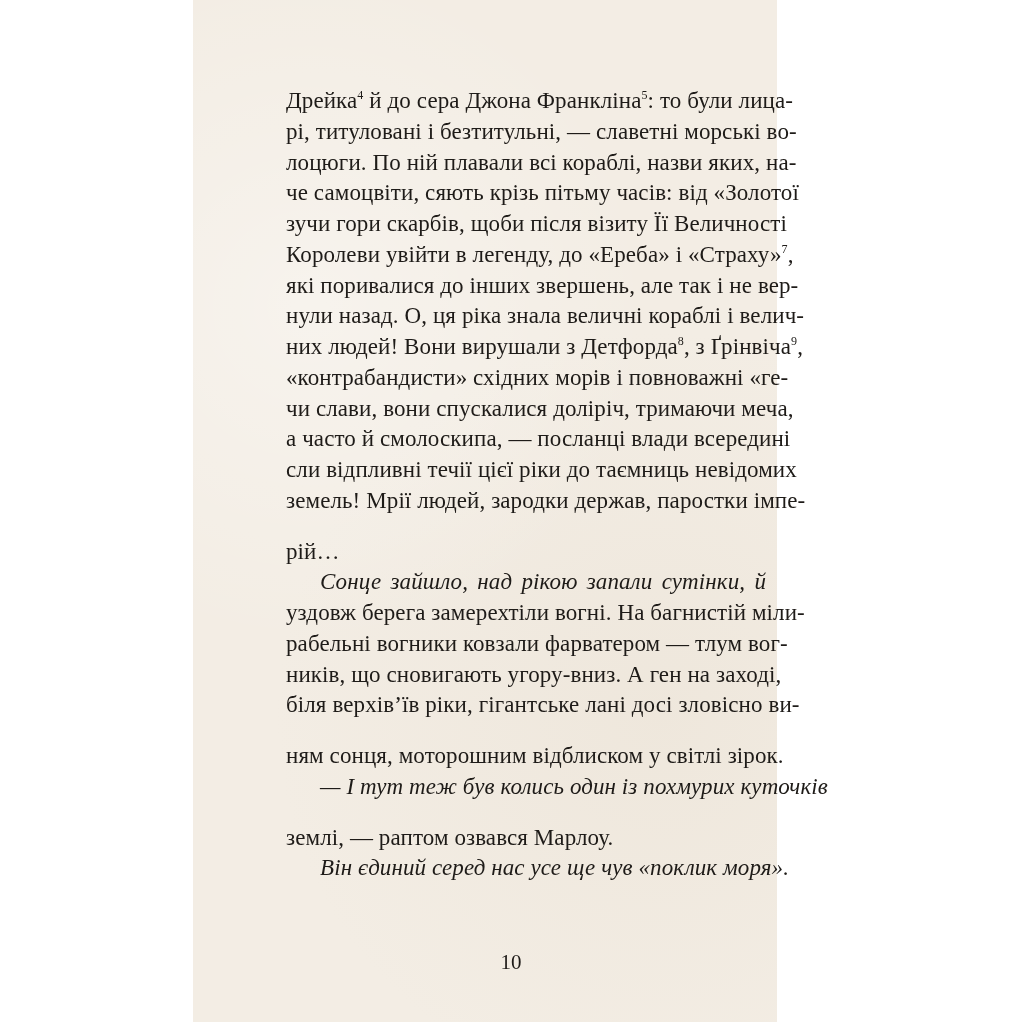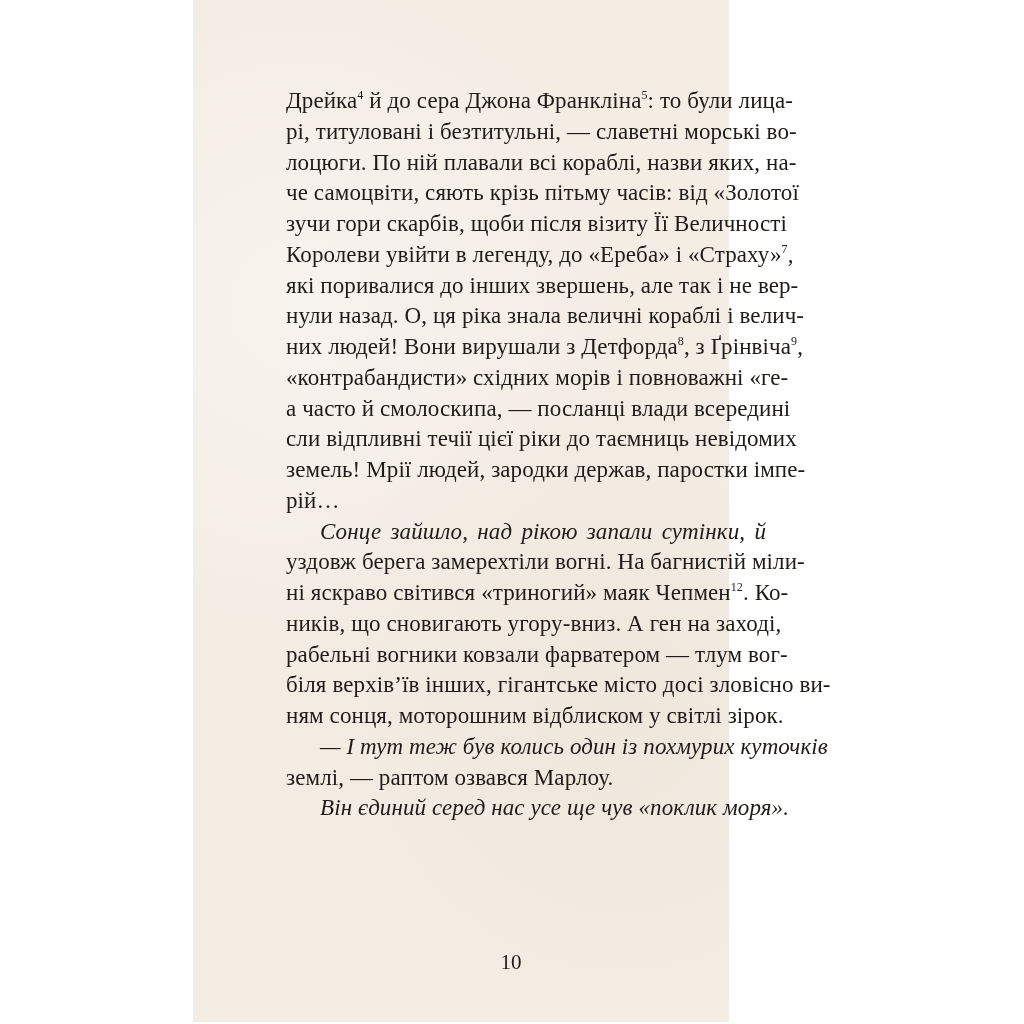--- a/index.html
+++ b/index.html
@@ -7,21 +7,21 @@
     padding: 0;
     width: 1024px;
     height: 1024px;
     background: #ffffff;
     overflow: hidden;
   }
   .page {
     position: absolute;
     left: 193px;
     top: 0;
-    width: 536px;
+    width: 584px;
     height: 1022px;
     background: #f3ede4;
     background-image:
       radial-gradient(circle at 20% 30%, rgba(255,255,255,0.35) 0, rgba(255,255,255,0) 40%),
       radial-gradient(circle at 80% 70%, rgba(230,220,205,0.35) 0, rgba(230,220,205,0) 45%);
   }
   .text-block {
     position: absolute;
     left: 93px;
     top: 86px;
@@ -36,20 +36,21 @@
     line-height: 30.75px;
     white-space: nowrap;
     text-align: justify;
     text-align-last: justify;
     font-family: "Liberation Serif", "DejaVu Serif", serif;
     font-size: 23px;
     letter-spacing: 0.1px;
   }
   .line.last {
     text-align-last: left;
+    margin-top: 20px;
   }
   .line.indent {
     padding-left: 34px;
     font-style: italic;
   }
   sup {
     font-size: 12px;
     line-height: 0;
     vertical-align: 9px;
   }
@@ -72,29 +73,29 @@
       <span class="line"><span>Дрейка</span><sup>4</sup><span> й до сера Джона Франкліна</span><sup>5</sup><span>: то були лица-</span></span>
       <span class="line"><span>рі, титуловані і безтитульні, — славетні морські во-</span></span>
       <span class="line"><span>лоцюги. По ній плавали всі кораблі, назви яких, на-</span></span>
       <span class="line"><span>че самоцвіти, сяють крізь пітьму часів: від «Золотої</span></span>
       <span class="line"><span>зучи гори скарбів, щоби після візиту Її Величності</span></span>
       <span class="line"><span>Королеви увійти в легенду, до «Ереба» і «Страху»</span><sup>7</sup><span>,</span></span>
       <span class="line"><span>які поривалися до інших звершень, але так і не вер-</span></span>
       <span class="line"><span>нули назад. О, ця ріка знала величні кораблі і велич-</span></span>
       <span class="line"><span>них людей! Вони вирушали з Детфорда</span><sup>8</sup><span>, з Ґрінвіча</span><sup>9</sup><span>,</span></span>
       <span class="line"><span>«контрабандисти» східних морів і повноважні «ге-</span></span>
+      <span class="line"><span>чи слави, вони спускалися доліріч, тримаючи меча,</span></span>
       <span class="line"><span>а часто й смолоскипа, — посланці влади всередині</span></span>
       <span class="line"><span>сли відпливні течії цієї ріки до таємниць невідомих</span></span>
       <span class="line"><span>земель! Мрії людей, зародки держав, паростки імпе-</span></span>
       <span class="line last"><span>рій…</span></span>
       <span class="line indent"><span>Сонце зайшло, над рікою запали сутінки, й</span></span>
       <span class="line"><span>уздовж берега замерехтіли вогні. На багнистій міли-</span></span>
-      <span class="line"><span>ні яскраво світився «триногий» маяк Чепмен</span><sup>12</sup><span>. Ко-</span></span>
+      <span class="line"><span>рабельні вогники ковзали фарватером — тлум вог-</span></span>
       <span class="line"><span>ників, що сновигають угору-вниз. А ген на заході,</span></span>
-      <span class="line"><span>рабельні вогники ковзали фарватером — тлум вог-</span></span>
-      <span class="line"><span>біля верхів’їв інших, гігантське місто досі зловісно ви-</span></span>
+      <span class="line"><span>біля верхів’їв ріки, гігантське лані досі зловісно ви-</span></span>
       <span class="line last"><span>ням сонця, моторошним відблиском у світлі зірок.</span></span>
       <span class="line indent"><span>— І тут теж був колись один із похмурих куточків</span></span>
       <span class="line last"><span>землі, — раптом озвався Марлоу.</span></span>
       <span class="line indent"><span>Він єдиний серед нас усе ще чув «поклик моря».</span></span>
     </div>
   <div class="page-number">10</div>
 </div>
 
 </body></html>

